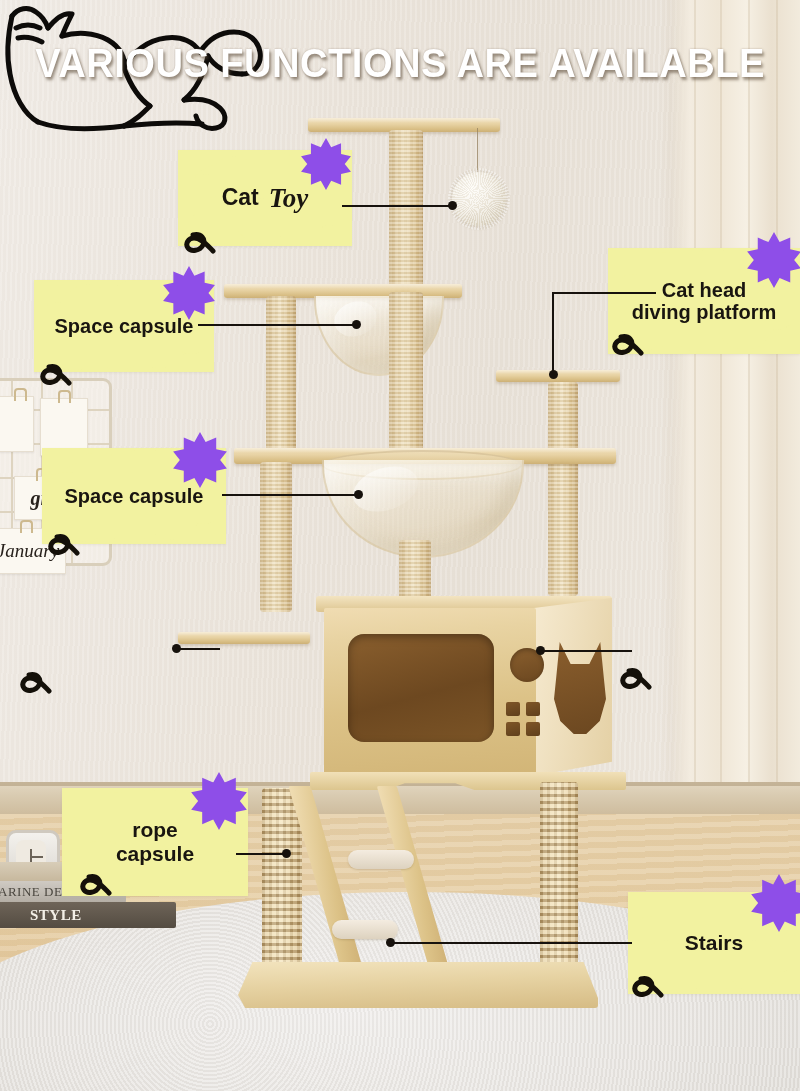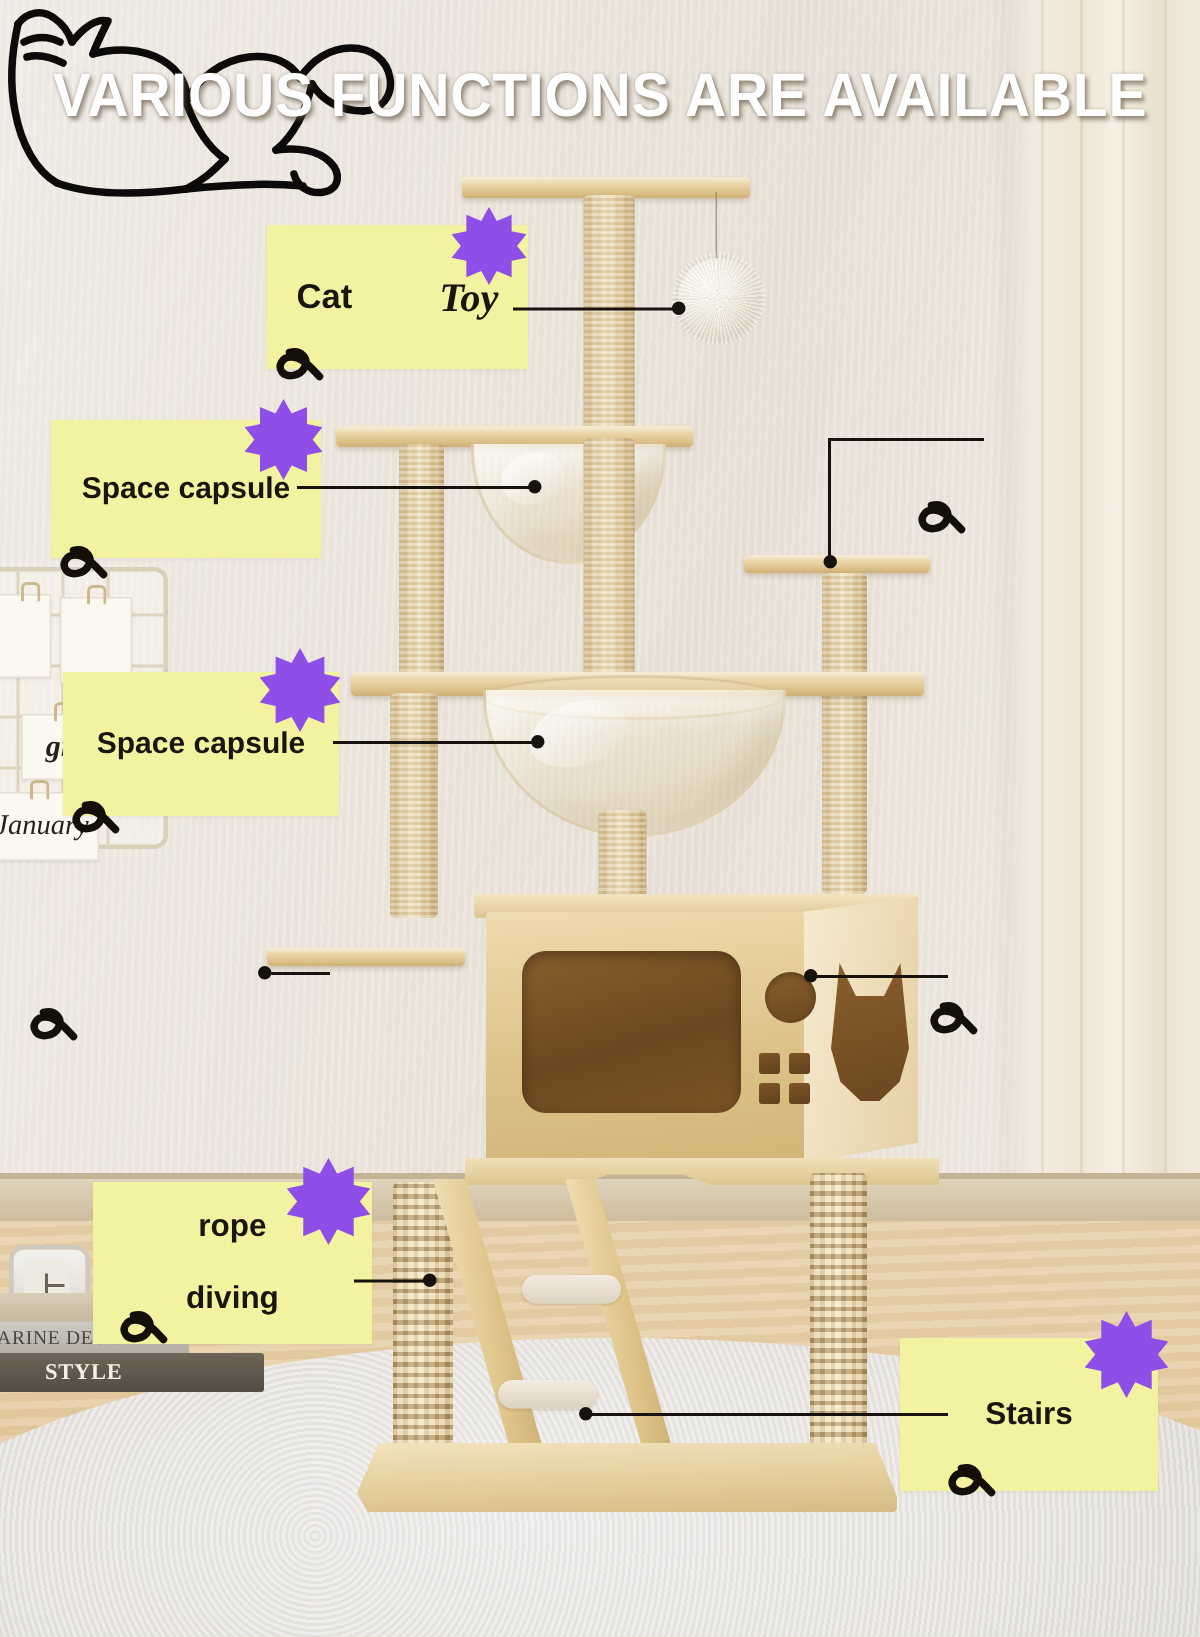--- a/index.html
+++ b/index.html
@@ -127,21 +127,21 @@
     text-shadow:2px 3px 3px rgba(90,72,54,.55),0 0 2px rgba(120,100,78,.5);}
 
   
   .callout{position:absolute;}
   .blob{position:absolute;left:0;top:0;background:#f2f2a0;
     filter:drop-shadow(0 1px 1px rgba(140,140,70,.12));}
   .blob i{position:absolute;background:#f2f2a0;border-radius:50%;display:block;}
   .blob-body{position:absolute;background:#f2f2a0;}
   .ctext{position:absolute;left:0;top:0;width:100%;height:100%;
     display:flex;align-items:center;justify-content:center;text-align:center;
-    font-weight:bold;color:#191510;line-height:1.12;z-index:3;gap:24px;}
+    font-weight:bold;color:#191510;line-height:1.12;z-index:3;}
   .star{position:absolute;background:#8e4ee8;z-index:4;
     clip-path:polygon(50% 0%,60% 18%,79% 10%,79% 31%,98% 35%,86% 50%,98% 65%,79% 69%,79% 90%,60% 82%,50% 100%,40% 82%,21% 90%,21% 69%,2% 65%,14% 50%,2% 35%,21% 31%,21% 10%,40% 18%);}
   .swirl{position:absolute;z-index:4;}
   .leader{position:absolute;background:#17120d;z-index:2;}
   .dot{position:absolute;width:9px;height:9px;border-radius:50%;background:#17120d;z-index:3;}
 </style>
 </head>
 <body>
 
 <div id="stage">
@@ -323,20 +323,38 @@
     <div class="ctext" style="font-size:20px">Space capsule</div>
     <div class="star" style="left:128px;top:-14px;width:54px;height:54px"></div>
   </div>
   <svg class="swirl" style="left:36px;top:364px;width:36px;height:34px" viewBox="0 0 36 34">
     <path d="M13 3 C21 1 26 7 23 13 C20 19 11 20 8 16 C5 12 8 6 14 6 C22 6 28 14 33 19" fill="none" stroke="#141009" stroke-width="5" stroke-linecap="round"></path>
   </svg>
 
   <div class="leader" style="left:552px;top:292px;width:104px;height:2px"></div>
   <div class="leader" style="left:552px;top:292px;width:2px;height:84px"></div>
   <div class="dot" style="left:549px;top:370px"></div>
+  <div class="callout" style="left:608px;top:248px;width:192px;height:106px">
+    <div class="blob" style="width:192px;height:106px">
+      <div class="blob-body" style="left:10px;top:16px;width:170px;height:74px;border-radius:38px"></div>
+      <i style="left:2px;top:26px;width:46px;height:50px"></i>
+      <i style="left:28px;top:4px;width:56px;height:56px"></i>
+      <i style="left:76px;top:0px;width:58px;height:56px"></i>
+      <i style="left:126px;top:10px;width:54px;height:54px"></i>
+      <i style="left:146px;top:34px;width:44px;height:48px"></i>
+      <i style="left:16px;top:50px;width:52px;height:52px"></i>
+      <i style="left:62px;top:54px;width:56px;height:50px"></i>
+      <i style="left:110px;top:50px;width:54px;height:52px"></i>
+    </div>
+    <div class="ctext" style="font-size:20px;flex-direction:column">
+      <span>Cat head</span>
+      <span>diving platform</span>
+    </div>
+    <div class="star" style="left:138px;top:-16px;width:56px;height:56px"></div>
+  </div>
   <svg class="swirl" style="left:608px;top:334px;width:36px;height:34px" viewBox="0 0 36 34">
     <path d="M13 3 C21 1 26 7 23 13 C20 19 11 20 8 16 C5 12 8 6 14 6 C22 6 28 14 33 19" fill="none" stroke="#141009" stroke-width="5" stroke-linecap="round"></path>
   </svg>
 
   <div class="leader" style="left:222px;top:494px;width:136px;height:2px"></div>
   <div class="dot" style="left:354px;top:490px"></div>
   <div class="callout" style="left:42px;top:448px;width:184px;height:96px">
     <div class="blob" style="width:184px;height:96px">
       <div class="blob-body" style="left:10px;top:14px;width:164px;height:66px;border-radius:34px"></div>
       <i style="left:2px;top:24px;width:46px;height:46px"></i>
@@ -376,31 +394,31 @@
       <i style="left:26px;top:4px;width:56px;height:56px"></i>
       <i style="left:74px;top:0px;width:58px;height:58px"></i>
       <i style="left:122px;top:10px;width:54px;height:54px"></i>
       <i style="left:142px;top:34px;width:44px;height:50px"></i>
       <i style="left:14px;top:52px;width:54px;height:54px"></i>
       <i style="left:60px;top:56px;width:58px;height:50px"></i>
       <i style="left:108px;top:52px;width:54px;height:54px"></i>
     </div>
     <div class="ctext" style="font-size:21px;flex-direction:column">
       <span>rope</span>
-      <span>diving</span>
+      <span>capsule</span>
     </div>
     <div class="star" style="left:128px;top:-16px;width:58px;height:58px"></div>
   </div>
   <svg class="swirl" style="left:76px;top:874px;width:36px;height:34px" viewBox="0 0 36 34">
     <path d="M13 3 C21 1 26 7 23 13 C20 19 11 20 8 16 C5 12 8 6 14 6 C22 6 28 14 33 19" fill="none" stroke="#141009" stroke-width="5" stroke-linecap="round"></path>
   </svg>
 
   <div class="leader" style="left:392px;top:942px;width:240px;height:2px"></div>
   <div class="dot" style="left:386px;top:938px"></div>
-  <div class="callout" style="left:600px;top:892px;width:172px;height:102px">
+  <div class="callout" style="left:628px;top:892px;width:172px;height:102px">
     <div class="blob" style="width:172px;height:102px">
       <div class="blob-body" style="left:10px;top:16px;width:152px;height:70px;border-radius:36px"></div>
       <i style="left:0px;top:24px;width:46px;height:50px"></i>
       <i style="left:24px;top:4px;width:54px;height:54px"></i>
       <i style="left:68px;top:0px;width:56px;height:56px"></i>
       <i style="left:112px;top:10px;width:52px;height:52px"></i>
       <i style="left:130px;top:32px;width:42px;height:48px"></i>
       <i style="left:12px;top:48px;width:52px;height:52px"></i>
       <i style="left:56px;top:52px;width:56px;height:48px"></i>
       <i style="left:100px;top:48px;width:52px;height:52px"></i>

